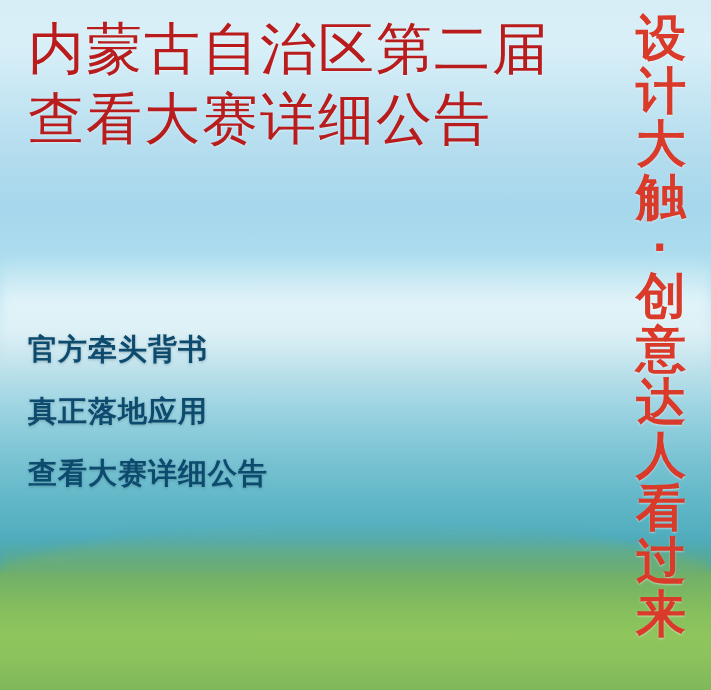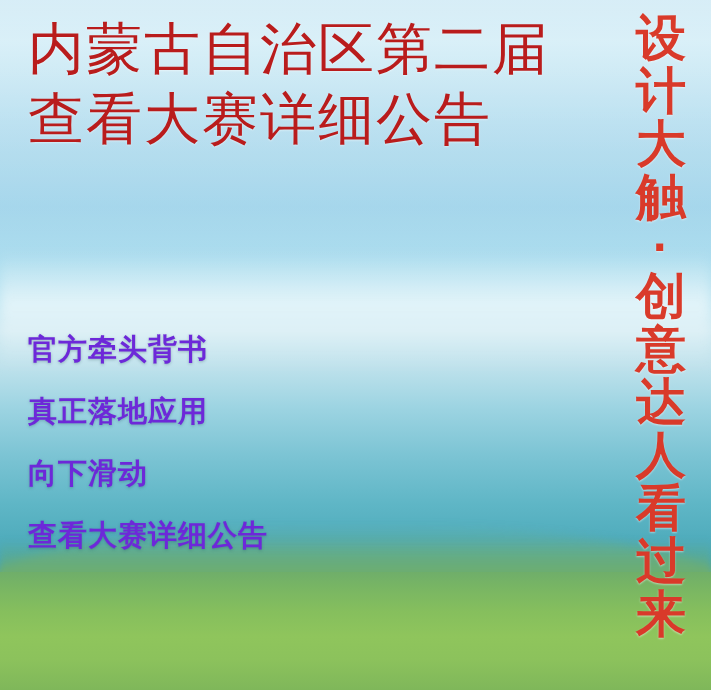--- a/index.html
+++ b/index.html
@@ -103,21 +103,21 @@
   .bullets {
     position: absolute;
     left: 28px;
     top: 318px;
     width: 560px;
   }
   .bullet-item {
     font-size: 29px;
     line-height: 62px;
     font-weight: 700;
-    color: #6d28d9;
+    color: #0c4a6e;
     letter-spacing: 1px;
     white-space: nowrap;
     text-shadow: 0 1px 3px rgba(40,80,95,0.35);
   }
 
   
   .side-slogan {
     position: absolute;
     right: 14px;
     top: 12px;
@@ -153,21 +153,20 @@
   <div class="bg-grass"></div>
 
   <div class="title-block">
     <div class="title-line">内蒙古自治区第二届</div>
     <div class="title-line">查看大赛详细公告</div>
   </div>
 
   <div class="bullets">
     <div class="bullet-item">官方牵头背书</div>
     <div class="bullet-item">真正落地应用</div>
-    <div class="bullet-item">向下滑动</div>
     <div class="bullet-item">查看大赛详细公告</div>
   </div>
 
   <div class="side-slogan">
     <div class="side-char">设</div>
     <div class="side-char">计</div>
     <div class="side-char">大</div>
     <div class="side-char">触</div>
     <div class="side-char dot">·</div>
     <div class="side-char">创</div>

